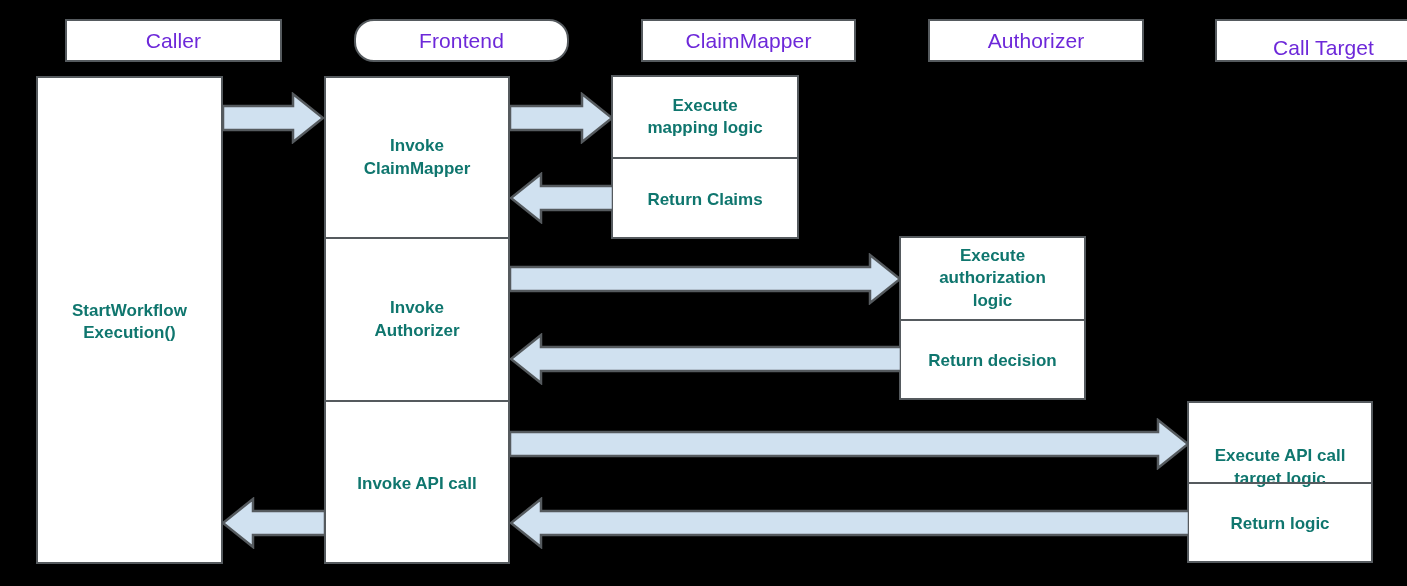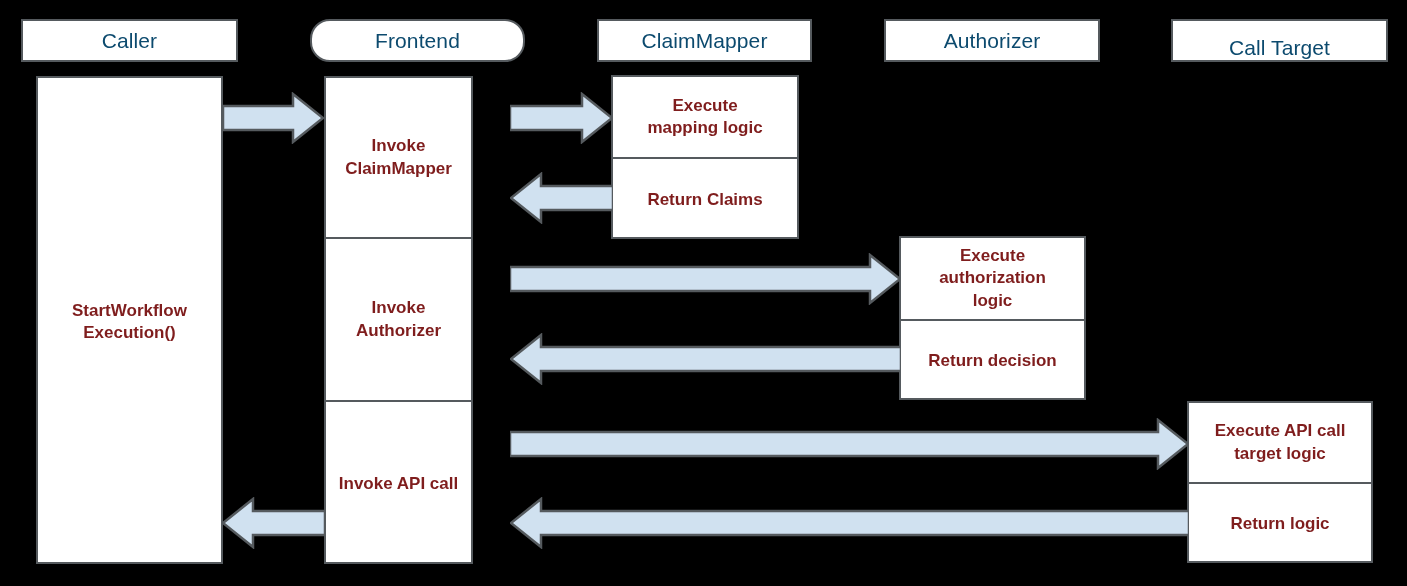--- a/index.html
+++ b/index.html
@@ -18,40 +18,41 @@
     overflow: hidden;
   }
   .lifeline-header {
     position: absolute;
     background: #ffffff;
     border: 2px solid #555a5e;
     box-sizing: border-box;
     display: flex;
     align-items: center;
     justify-content: center;
-    color: #0c4a6e;
+    color: #6d28d9;
     font-size: 21px;
     font-weight: 400;
     letter-spacing: 0.1px;
+    margin-left: 44px;
   }
   .activation {
     position: absolute;
     background: #ffffff;
     border: 2px solid #555a5e;
     box-sizing: border-box;
   }
   .act-seg {
     position: absolute;
     left: 0;
     right: 0;
     display: flex;
     align-items: center;
     justify-content: center;
     text-align: center;
-    color: #7f1d1d;
+    color: #0f766e;
     font-size: 17px;
     font-weight: 700;
     line-height: 1.32;
     padding: 0 10px;
     box-sizing: border-box;
   }
   .act-div {
     position: absolute;
     left: 0;
     right: 0;
@@ -87,21 +88,21 @@
   <div class="lifeline-header" style="left:1171px; top:19px; width:217px; height:43px;align-items:flex-end;">
     <span>Call Target</span>
   </div>
 
   <div class="activation" style="left:36px; top:76px; width:187px; height:488px;">
     <div class="act-seg" style="top:0; height:488px;">
       <span>StartWorkflow<br>Execution()</span>
     </div>
   </div>
 
-  <div class="activation" style="left:324px; top:76px; width:149px; height:488px;">
+  <div class="activation" style="left:324px; top:76px; width:186px; height:488px;">
     <div class="act-seg" style="top:0; height:159px;">
       <span>Invoke<br>ClaimMapper</span>
     </div>
     <div class="act-div" style="top:159px;"></div>
     <div class="act-seg" style="top:161px; height:161px;">
       <span>Invoke<br>Authorizer</span>
     </div>
     <div class="act-div" style="top:322px;"></div>
     <div class="act-seg" style="top:324px; height:164px;">
       <span>Invoke API call</span>
@@ -122,21 +123,21 @@
     <div class="act-seg" style="top:0; height:81px;">
       <span>Execute<br>authorization<br>logic</span>
     </div>
     <div class="act-div" style="top:81px;"></div>
     <div class="act-seg" style="top:83px; height:81px;">
       <span>Return decision</span>
     </div>
   </div>
 
   <div class="activation" style="left:1187px; top:401px; width:186px; height:162px;">
-    <div class="act-seg" style="top:0; height:79px;">
+    <div class="act-seg" style="top:8px; height:79px;align-items:flex-end;">
       <span>Execute API call<br>target logic</span>
     </div>
     <div class="act-div" style="top:79px;"></div>
     <div class="act-seg" style="top:81px; height:81px;">
       <span>Return logic</span>
     </div>
   </div>
 
   <div class="msg-arrow" style="left:223px; top:92px; width:101px; height:52px;">
     <svg viewBox="0 0 101 52" preserveAspectRatio="none">

